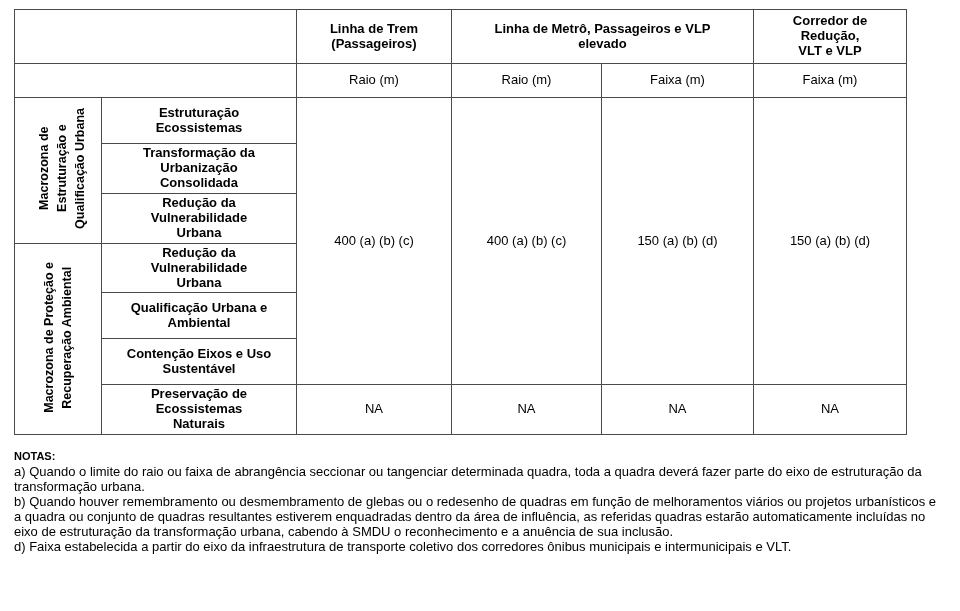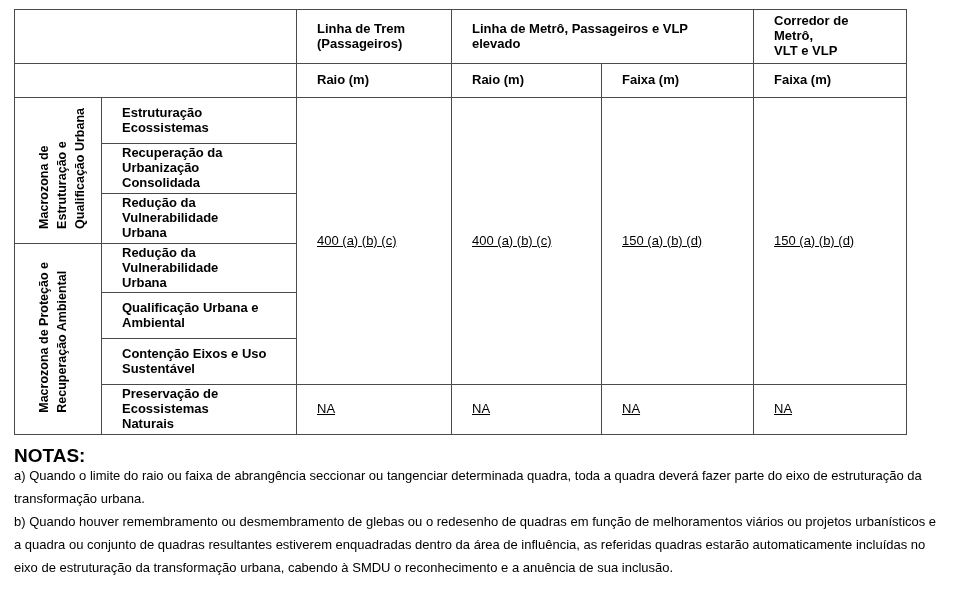--- a/index.html
+++ b/index.html
@@ -21,55 +21,55 @@
     margin-bottom: 20px;
     letter-spacing: 0.1px;
   }
   table.qtable {
     border-collapse: collapse;
     table-layout: fixed;
     width: 892px;
   }
   table.qtable th, table.qtable td {
     border: 1px solid #4a4a4a;
-    text-align: left;
+    text-align: center;
     vertical-align: middle;
     font-size: 13px;
     line-height: 1.15;
     padding: 2px 20px;
   }
   td.blank { border: none; background: transparent; }
   th.colhead { font-weight: bold; }
-  th.subhead { font-weight: bold; }
+  th.subhead { font-weight: normal; }
   tr.h1row { height: 54px; }
   tr.h2row { height: 34px; }
   tr.drow  { height: 46px; }
   tr.lastrow { height: 44px; }
   td.rlabel { font-weight: bold; }
-  td.val { font-weight: normal; text-decoration: underline; }
+  td.val { font-weight: normal; }
   .pre { white-space: pre-line; }
   th.rot { font-weight: bold; padding: 2px; }
   .rot-text {
     display: inline-block;
     writing-mode: vertical-rl;
     transform: rotate(180deg);
     white-space: pre-line;
     font-size: 12.5px;
     line-height: 1.45;
     font-weight: bold;
   }
   .notes { margin-top: 13px; width: 930px; }
   .notes-heading {
     font-weight: bold;
-    font-size: 19px;
+    font-size: 11px;
     line-height: 16px;
   }
   .note {
     font-size: 13px;
-    line-height: 23px;
+    line-height: 15px;
   }
 </style>
 </head>
 <body>
 
 <div class="page">
 
 
   <table class="qtable">
     <colgroup>
@@ -79,21 +79,21 @@
       <col style="width:150px">
       <col style="width:152px">
       <col style="width:153px">
     </colgroup>
     <tbody>
       <tr class="h1row">
         <td class="blank" colspan="2"></td>
         <th class="colhead pre">Linha de Trem
 (Passageiros)</th>
         <th class="colhead" colspan="2">Linha de Metrô, Passageiros e VLP elevado</th>
-        <th class="colhead pre">Corredor de Metrô,
+        <th class="colhead pre">Corredor de Redução,
 VLT e VLP</th>
       </tr>
       <tr class="h2row">
         <td class="blank" colspan="2"></td>
         <th class="subhead">Raio (m)</th>
         <th class="subhead">Raio (m)</th>
         <th class="subhead">Faixa (m)</th>
         <th class="subhead">Faixa (m)</th>
       </tr>
       <tr class="drow">
@@ -102,21 +102,21 @@
 Estruturação e
 Qualificação Urbana</div>
         </th>
         <td class="rlabel pre">Estruturação Ecossistemas</td>
         <td class="val" rowspan="6">400 (a) (b) (c)</td>
         <td class="val" rowspan="6">400 (a) (b) (c)</td>
         <td class="val" rowspan="6">150 (a) (b) (d)</td>
         <td class="val" rowspan="6">150 (a) (b) (d)</td>
       </tr>
       <tr class="drow">
-        <td class="rlabel pre">Recuperação da Urbanização
+        <td class="rlabel pre">Transformação da Urbanização
 Consolidada</td>
       </tr>
       <tr class="drow">
         <td class="rlabel pre">Redução da Vulnerabilidade
 Urbana</td>
       </tr>
       <tr class="drow">
         <th class="rot" rowspan="4">
           <div class="rot-text">Macrozona de Proteção e
 Recuperação Ambiental</div>
@@ -140,15 +140,16 @@
         <td class="val">NA</td>
         <td class="val">NA</td>
       </tr>
     </tbody>
   </table>
 
   <div class="notes">
     <div class="notes-heading">NOTAS:</div>
     <div class="note">a) Quando o limite do raio ou faixa de abrangência seccionar ou tangenciar determinada quadra, toda a quadra deverá fazer parte do eixo de estruturação da transformação urbana.</div>
     <div class="note">b) Quando houver remembramento ou desmembramento de glebas ou o redesenho de quadras em função de melhoramentos viários ou projetos urbanísticos e a quadra ou conjunto de quadras resultantes estiverem enquadradas dentro da área de influência, as referidas quadras estarão automaticamente incluídas no eixo de estruturação da transformação urbana, cabendo à SMDU o reconhecimento e a anuência de sua inclusão.</div>
+    <div class="note">d) Faixa estabelecida a partir do eixo da infraestrutura de transporte coletivo dos corredores ônibus municipais e intermunicipais e VLT.</div>
   </div>
 
 </div>
 
 </body></html>

